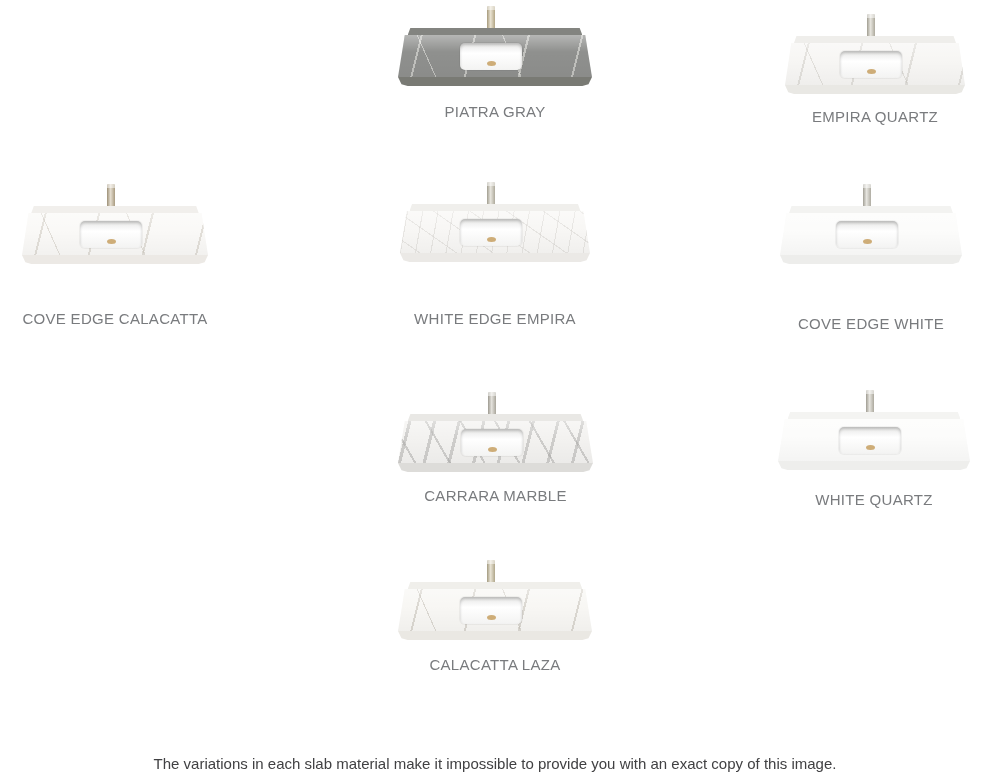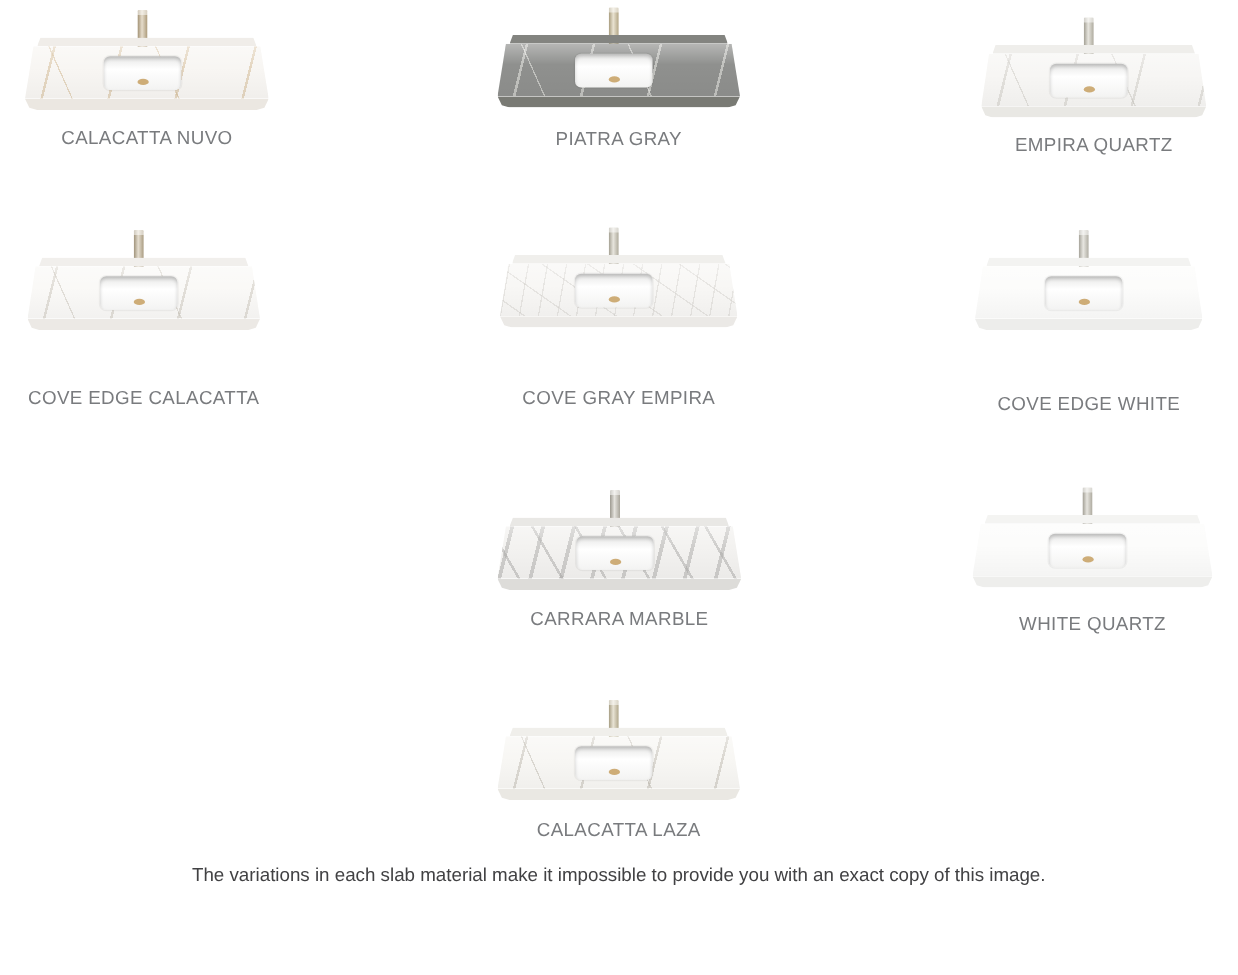--- a/index.html
+++ b/index.html
@@ -65,41 +65,29 @@
     border-radius:5px;
     background:linear-gradient(180deg, #e7e7e6, #ffffff 38%, #f3f3f2);
     box-shadow:inset 0 2px 3px rgba(0,0,0,.20), 0 0 0 1px rgba(0,0,0,.045);
   }
   .v-drain {
     position:absolute; left:calc(48% - 4px); top:55px; width:9px; height:5px;
     border-radius:50%; background:var(--drain,#c9a469); opacity:.9;
   }
   
   #disclaimer {
-    position:absolute; left:0; right:0; top:691px; text-align:center;
+    position:absolute; left:0; right:0; top:754px; text-align:center;
     font-size:15px; line-height:19px; color:var(--disclaimer-color,#414143);
   }
 </style>
 </head>
 <body>
 
 <div id="sheet" style="background: rgb(255, 255, 255);">
 
-  <div class="tile texture-veined" style="left: 20px; top: 8px; width: 195px; height: 120px; --top: #f8f6f3; --edge: #ebe7e1; --splash: #f0ede9; --vein: rgba(209,183,143,0.50); --faucet: #c7b28c;">
-    <div class="vanity">
-  <span class="v-faucet"></span>
-  <span class="v-splash"></span>
-  <span class="v-top"></span>
-  <span class="v-topshade"></span>
-  <span class="v-edge"></span>
-  <span class="v-sink"></span>
-  <span class="v-drain"></span>
-</div>
-    <div class="label" style="top:94px;">CALACATTA NUVO</div>
-  </div>
   <div class="tile texture-veined" style="left: 398px; top: 6px; width: 194px; height: 120px; --top: #8f908e; --edge: #797a74; --splash: #838480; --vein: rgba(235,235,230,0.55); --faucet: #cfc09a;">
     <div class="vanity">
   <span class="v-faucet"></span>
   <span class="v-splash"></span>
   <span class="v-top"></span>
   <span class="v-topshade"></span>
   <span class="v-edge"></span>
   <span class="v-sink"></span>
   <span class="v-drain"></span>
 </div>
@@ -133,21 +121,21 @@
   <div class="tile texture-speckled" style="left: 400px; top: 182px; width: 190px; height: 150px; --top: #f8f7f5; --edge: #ebe9e6; --splash: #f0efec; --vein: rgba(205,202,197,0.40); --faucet: #cac5b4;">
     <div class="vanity">
   <span class="v-faucet"></span>
   <span class="v-splash"></span>
   <span class="v-top"></span>
   <span class="v-topshade"></span>
   <span class="v-edge"></span>
   <span class="v-sink"></span>
   <span class="v-drain"></span>
 </div>
-    <div class="label" style="top:128px;">COVE GRAY EMPIRA</div>
+    <div class="label" style="top:128px;">WHITE EDGE EMPIRA</div>
   </div>
   <div class="tile texture-plain" style="left: 780px; top: 184px; width: 182px; height: 150px; text-decoration: underline; --top: #fcfcfb; --edge: #ededeb; --splash: #f3f3f1; --vein: rgba(0,0,0,0); --faucet: #cbc8bc;">
     <div class="vanity">
   <span class="v-faucet"></span>
   <span class="v-splash"></span>
   <span class="v-top"></span>
   <span class="v-topshade"></span>
   <span class="v-edge"></span>
   <span class="v-sink"></span>
   <span class="v-drain"></span>

